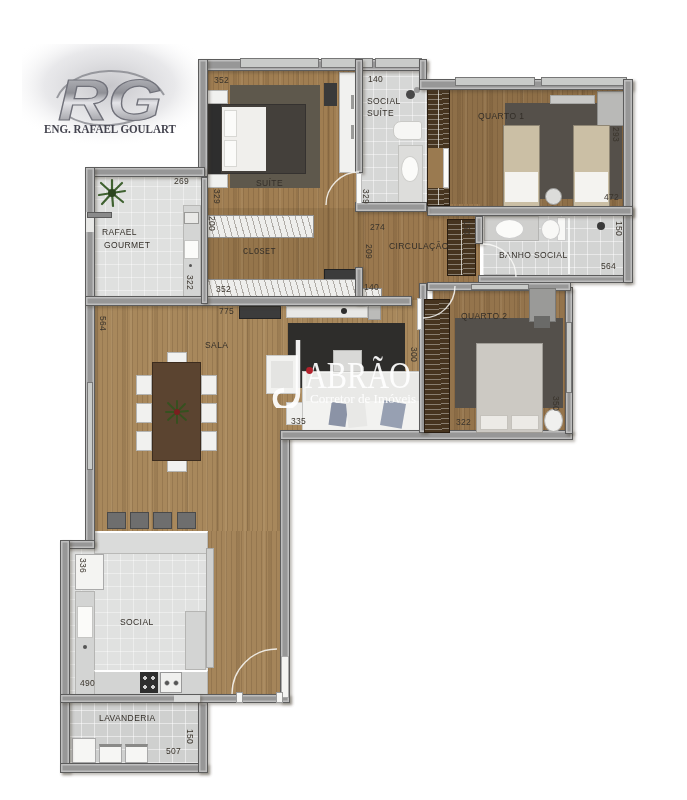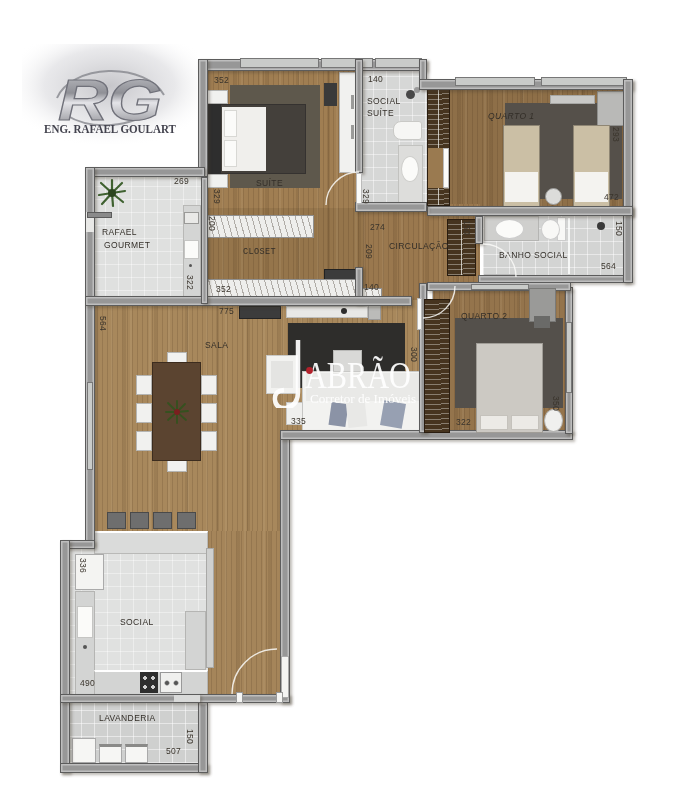--- a/index.html
+++ b/index.html
@@ -335,21 +335,21 @@
 <div style="left:480px;top:415px;width:28px;height:15px;background:#eceae6;border:1px solid #c5c2bc;"></div>
 <div style="left:511px;top:415px;width:28px;height:15px;background:#eceae6;border:1px solid #c5c2bc;"></div>
 
 <div style="left:544px;top:409px;width:19px;height:23px;background:#f0f0ee;border:1px solid #b5b5b3;border-radius:50%;"></div>
 
 <span class="lbl" style="left:256px;top:178px;">SUÍTE</span>
 
 <span class="lbl" style="left:367px;top:96px;">SOCIAL</span>
 <span class="lbl" style="left:367px;top:108px;">SUÍTE</span>
 
-<span class="lbl" style="left:488px;top:111px;font-style:italic;">QUARTO 1</span>
+<span class="lbl" style="left:478px;top:111px;">QUARTO 1</span>
 
 <span class="lbl" style="left:243px;top:247px;font-family:Liberation Mono, monospace;">CLOSET</span>
 
 <span class="lbl" style="left:389px;top:241px;">CIRCULAÇÃO</span>
 
 <span class="lbl" style="left:499px;top:250px;text-align:center;">BANHO SOCIAL</span>
 
 <span class="lbl" style="left:461px;top:311px;">QUARTO 2</span>
 
 <span class="lbl" style="left:205px;top:340px;">SALA</span>

